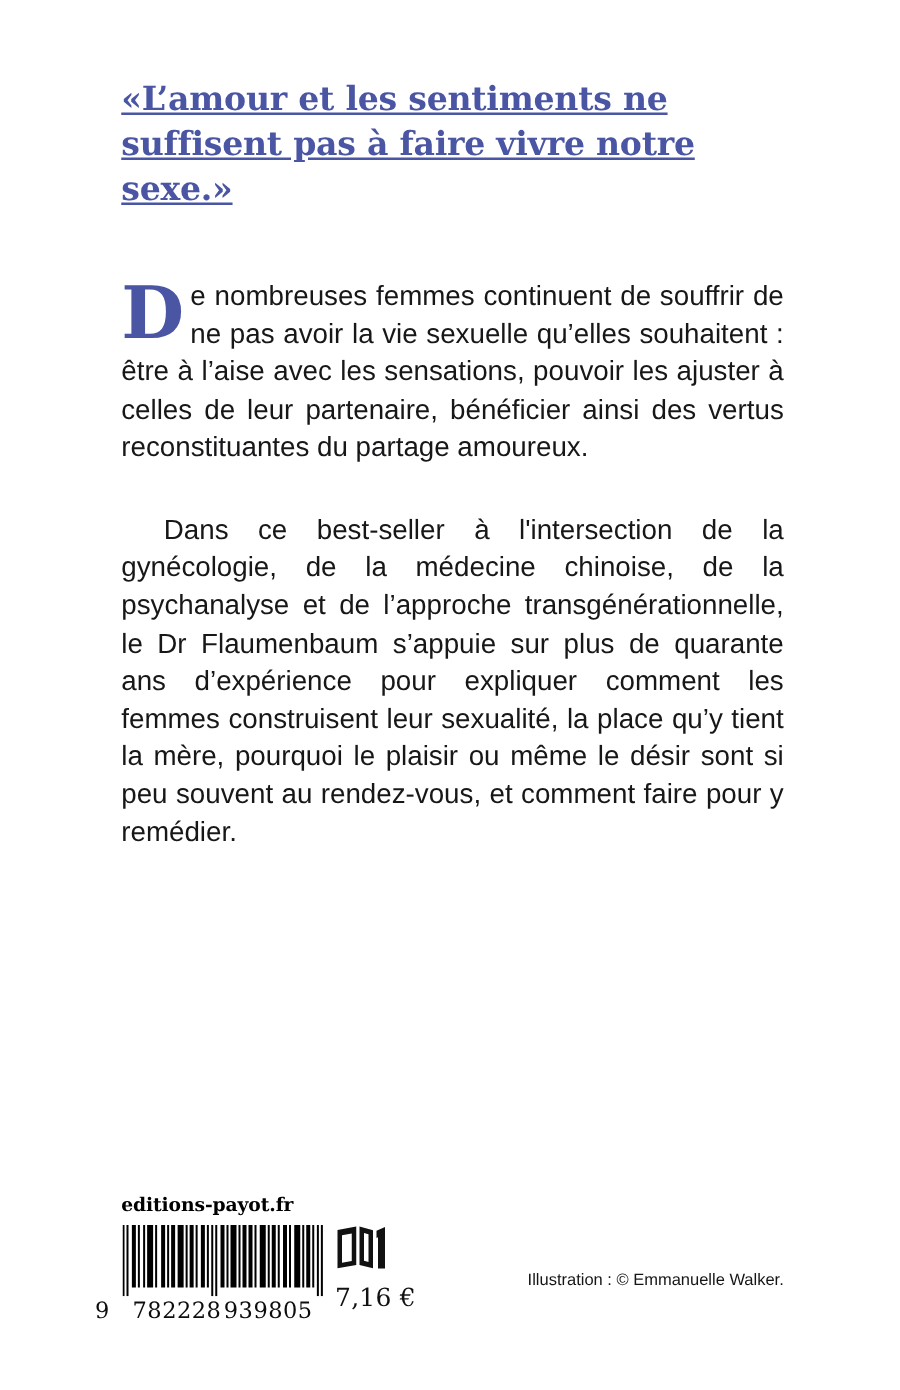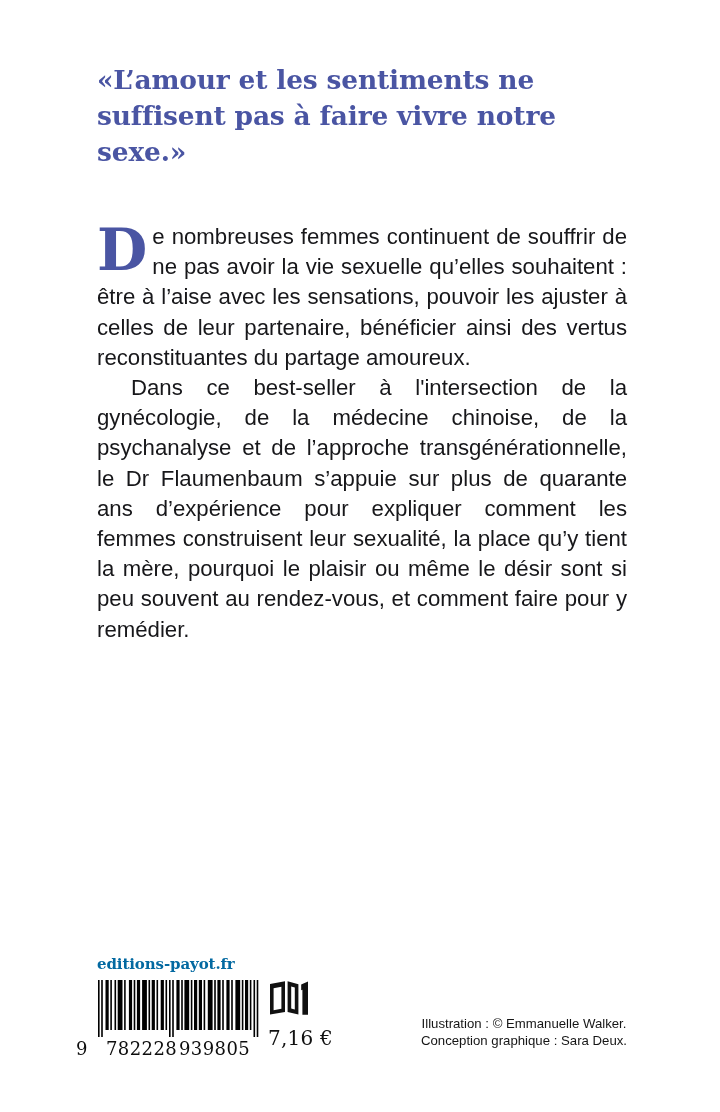--- a/index.html
+++ b/index.html
@@ -27,40 +27,42 @@
     position: absolute;
     left: 97px;
     top: 62px;
     width: 532px;
     color: #4a55a3;
     font-family: "DejaVu Serif", "Liberation Serif", serif;
     font-weight: 700;
     font-size: 26.5px;
     line-height: 36px;
     letter-spacing: -0.2px;
+    text-decoration: underline;
   }
 
   
   .body-copy {
     position: absolute;
     left: 97px;
     top: 222px;
     width: 530px;
     color: #17171a;
     font-family: "Liberation Sans", sans-serif;
     font-size: 22.2px;
     line-height: 30.2px;
     text-align: justify;
     text-justify: inter-word;
   }
   .body-copy p {
     margin: 0;
   }
   .body-copy p + p {
     text-indent: 34px;
+    margin-top: 36px;
   }
   .dropcap {
     float: left;
     color: #4a55a3;
     font-family: "DejaVu Serif", "Liberation Serif", serif;
     font-weight: 700;
     font-size: 58px;
     line-height: 51px;
     padding: 2px 5px 0 0;
     margin-top: 1px;
@@ -76,21 +78,21 @@
   }
 
   .payot-url {
     position: absolute;
     left: 97px;
     top: 17px;
     font-family: "DejaVu Serif", "Liberation Serif", serif;
     font-weight: 700;
     font-size: 15px;
     letter-spacing: -0.1px;
-    color: #0369a1;
+    color: #000000;
   }
 
   
   .barcode-block {
     position: absolute;
     left: 76px;
     top: 42px;
     width: 190px;
   }
   .barcode-bars {
@@ -244,17 +246,16 @@
                    M23.2 8.4 L23.2 30.6 L26.8 31.6 L26.8 9.4 Z"></path>
           <path d="M33.2 6.6 L40 3.6 L40 36.8 L34.4 36.8 L34.4 11.8 L33.2 12.3 Z"></path>
         </g>
       </svg>
     </div>
 
     <div class="price">7,16 €</div>
 
     <div class="credits">
       <div>Illustration : © Emmanuelle Walker.</div>
-      <div>Conception graphique : Sara Deux.</div>
     </div>
 
   </div>
 </div>
 
 </body></html>

